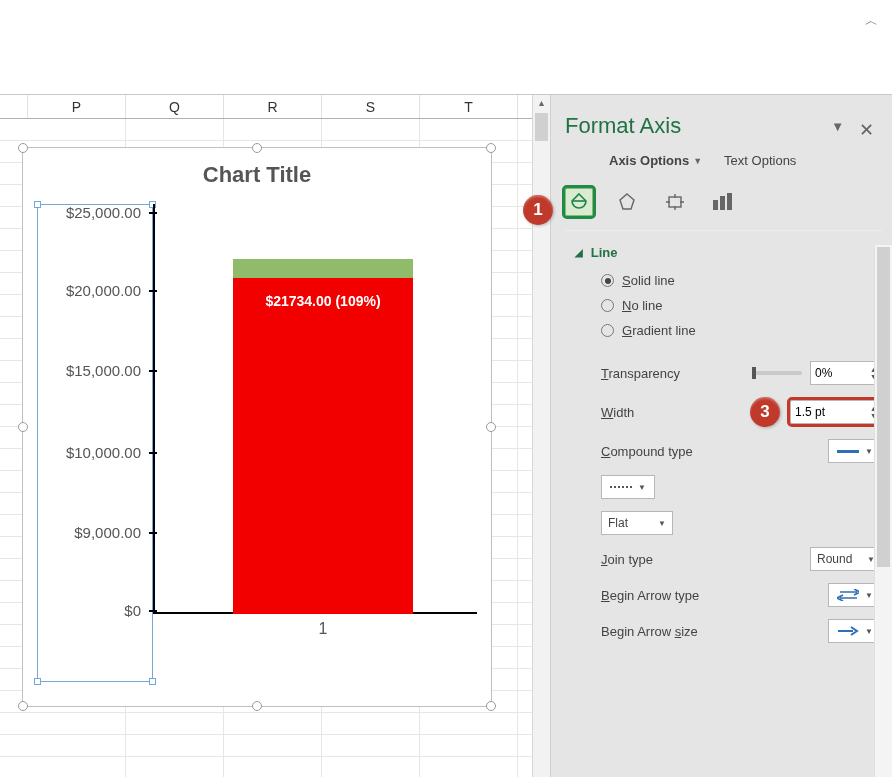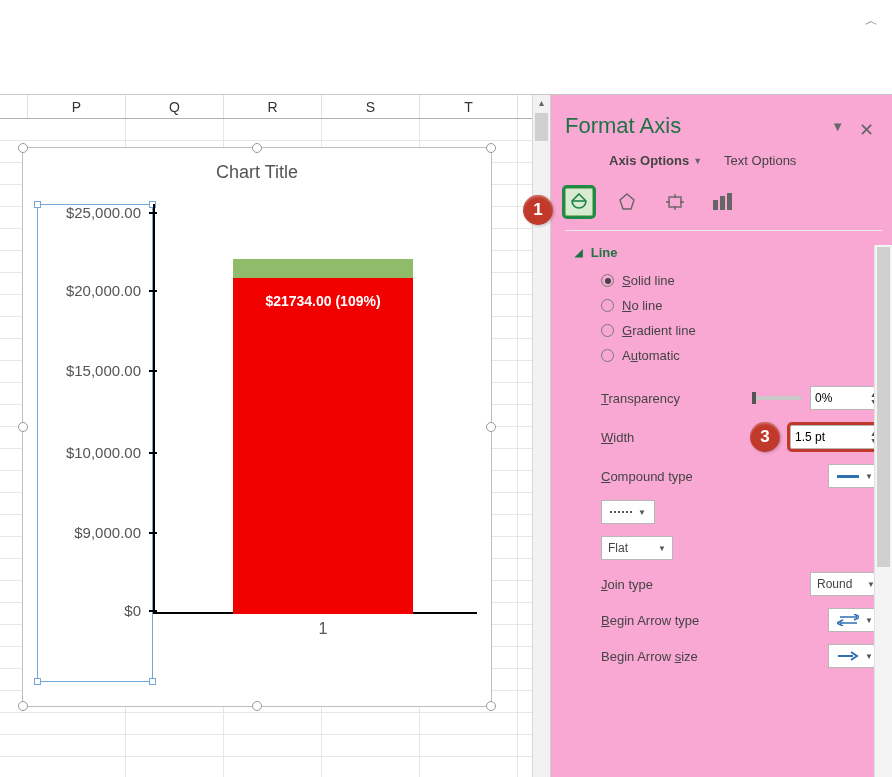--- a/index.html
+++ b/index.html
@@ -83,23 +83,24 @@
   }
   .h-tl{top:-5px;left:-5px}.h-tr{top:-5px;right:-5px}
   .h-bl{bottom:-5px;left:-5px}.h-br{bottom:-5px;right:-5px}
   .h-tm{top:-5px;left:50%;margin-left:-5px}
   .h-bm{bottom:-5px;left:50%;margin-left:-5px}
   .h-ml{left:-5px;top:50%;margin-top:-5px}
   .h-mr{right:-5px;top:50%;margin-top:-5px}
 
   .chart-title {
     text-align: center;
-    font-size: 18px;
+    font-size: 22px;
     color: #555;
     padding: 14px 0 8px;
+    font-weight: bold;
   }
 
   .plot-area {
     position: absolute;
     left: 14px;
     top: 56px;
     right: 14px;
     bottom: 24px;
   }
   .axis-select {
@@ -179,21 +180,21 @@
     position:absolute; left:2px; right:2px; top:18px; height:28px;
     background:#d0d0d0;
   }
 
   
   .pane {
     width: 342px;
     border-left: 1px solid #d0d0d0;
     padding: 18px 10px 0 14px;
     position: relative;
-    background:#f9a8d4;
+    background:#e5e5e5;
   }
   .pane-title {
     color: #207245;
     font-size: 22px;
     font-weight: normal;
     margin-bottom: 14px;
   }
   .pane-close{
     position:absolute; right:18px; top:24px; color:#666; font-size:18px;
   }
@@ -418,24 +419,20 @@
         <span class="radio checked"></span>
         <span><span class="mn">S</span>olid line</span>
       </div>
       <div class="radio-row">
         <span class="radio"></span>
         <span><span class="mn">N</span>o line</span>
       </div>
       <div class="radio-row">
         <span class="radio"></span>
         <span><span class="mn">G</span>radient line</span>
-      </div>
-      <div class="radio-row">
-        <span class="radio"></span>
-        <span>A<span class="mn">u</span>tomatic</span>
       </div>
 
       <div style="height:12px"></div>
 
 
       <div class="prop-row">
         <span class="lbl"><span class="mn">T</span>ransparency</span>
         <div class="slider-track">
             <div class="slider-thumb"></div>
           </div>

